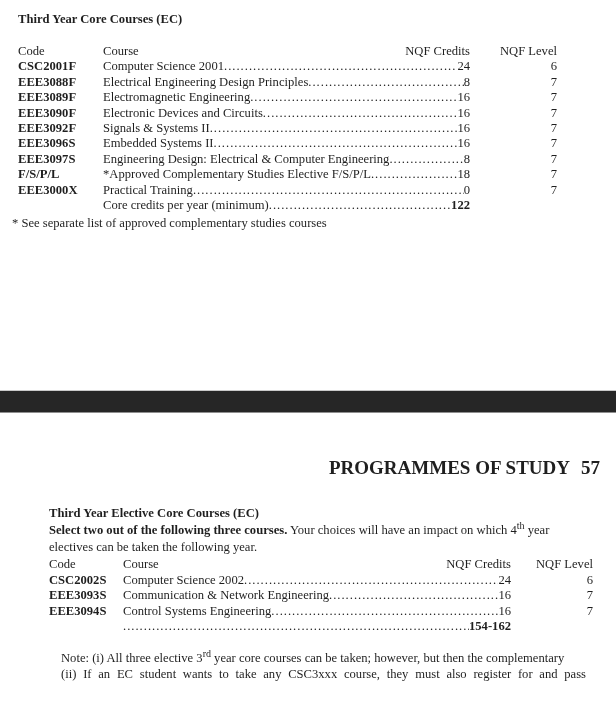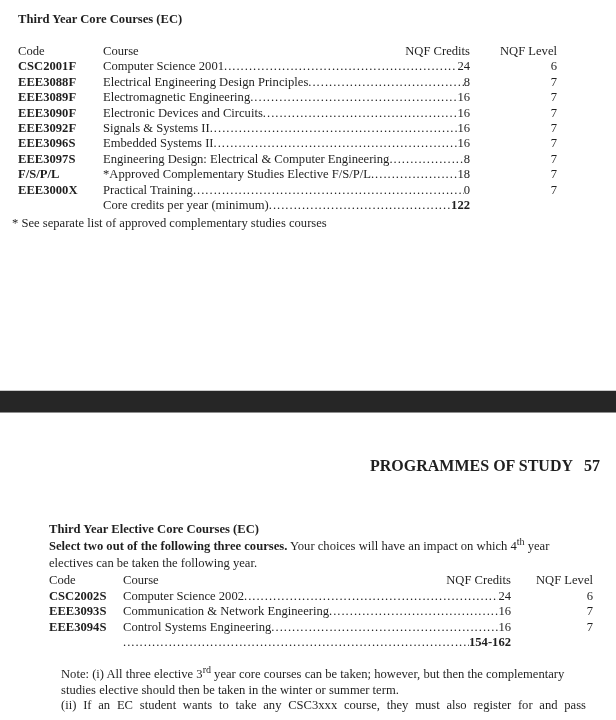--- a/index.html
+++ b/index.html
@@ -43,26 +43,26 @@
     position: absolute; left: 0; top: 390px; width: 616px; height: 23px;
     background: #262626;
     border-top: 1px solid #c9c9c9;
     border-bottom: 1px solid #8f8f8f;
     box-sizing: border-box;
   }
 
   
   .running-header {
     position: absolute; top: 457px; right: 16px;
-    font-weight: bold; font-size: 16px; white-space: nowrap;
+    font-weight: bold; font-size: 19px; white-space: nowrap;
   }
   .running-header .pagenum { margin-left: 11px; }
 
   
-  .bottom-fragment { position: absolute; left: 49px; top: 522px; width: 544px; }
+  .bottom-fragment { position: absolute; left: 49px; top: 506px; width: 544px; }
   .bottom-fragment .doc-heading { line-height: 15.5px; }
   .intro-line { white-space: nowrap; line-height: 16.4px; }
   .bold-inline { font-weight: bold; text-align: center; }
   sup.ord { font-size: 10px; position: relative; top: -4.5px; vertical-align: baseline; }
   .bottom-table { margin-top: 2px; }
   .bottom-table .trow { line-height: 15.5px; height: 15.5px; }
   .bottom-table .code { flex: 0 0 74px; }
   .bottom-table .level { flex: 0 0 82px; }
   .note-block { margin-top: 16px; margin-left: 12px; }
   .note-line { white-space: nowrap; line-height: 15.7px; }
@@ -241,18 +241,17 @@
             <span class="credits">154-162</span>
           </span>
         <span class="level"></span>
       </div>
     </div>
 
     <div class="note-block">
       <div class="note-line">
         <span>Note: (i) All three elective 3</span><sup class="ord">rd</sup><span> year core courses can be taken; however, but then the complementary</span>
       </div>
-      <div class="note-line">studies elective should then be taken in the winter or summer term.</div>
       <div class="note-line wide">(ii) If an EC student wants to take any CSC3xxx course, they must also register for and pass</div>
     </div>
   </section>
 
 </div>
 
 </body></html>

